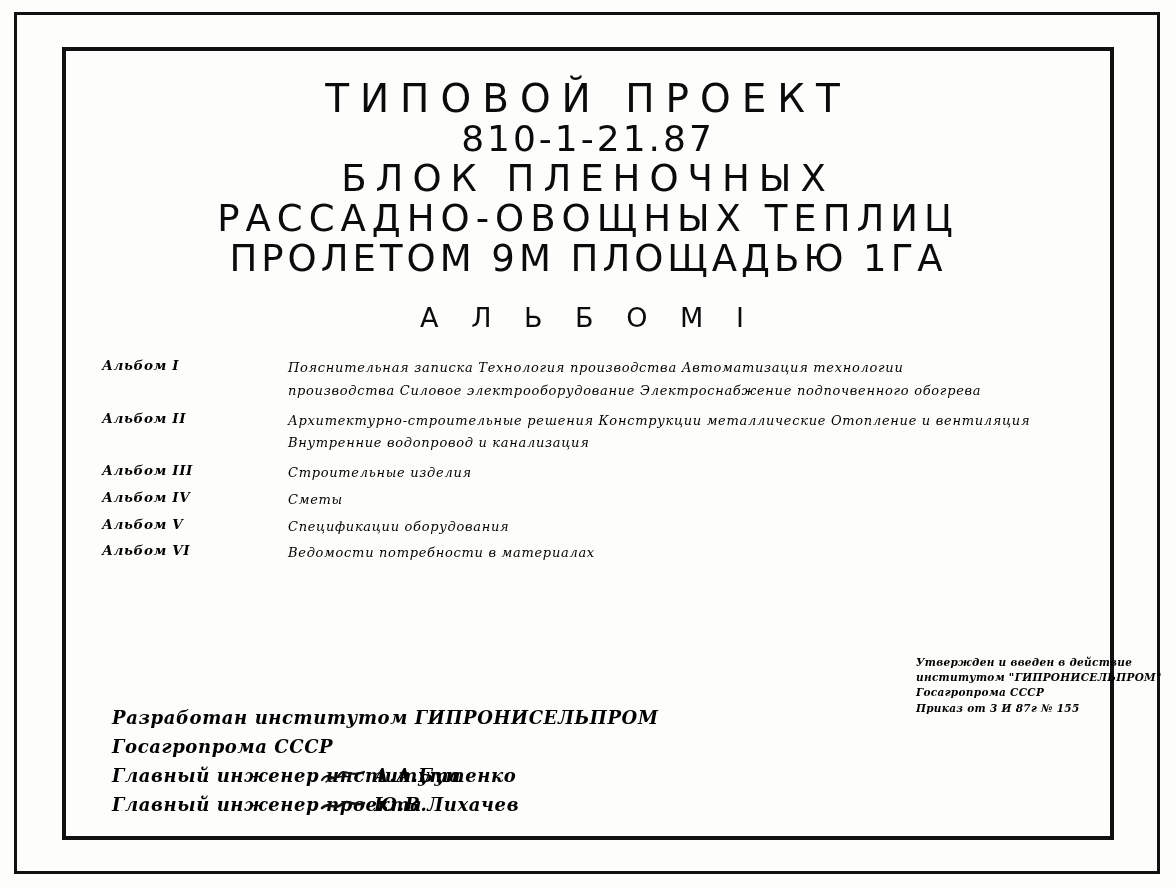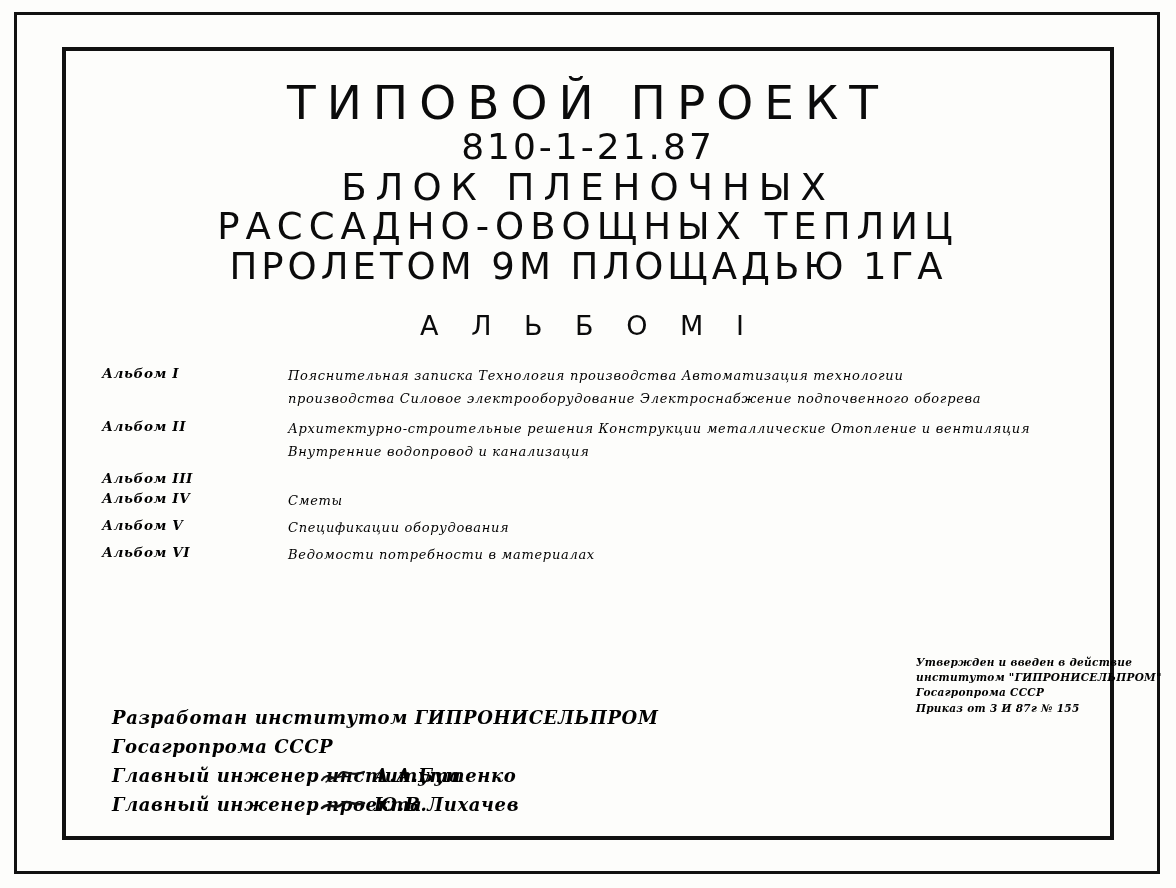--- a/index.html
+++ b/index.html
@@ -56,21 +56,21 @@
   }
   .tline {
     font-family: "DejaVu Sans", sans-serif;
     font-weight: 400;
     color: #0b0b0b;
     letter-spacing: 7px;
     line-height: 1.02;
     white-space: nowrap;
   }
   .t1 {
-    font-size: 47px;
+    font-size: 39px;
     letter-spacing: 11px;
     margin-bottom: 2px;
   }
   .t2 {
     font-size: 36px;
     letter-spacing: 3px;
     margin-bottom: 3px;
   }
   .t3 {
     font-size: 37px;
@@ -214,20 +214,23 @@
       <div class="row">
         <div class="label">Альбом II</div>
         <div class="desc">
           <span class="ln">Архитектурно-строительные решения   Конструкции металлические  Отопление и вентиляция</span>
           <span class="ln">Внутренние водопровод и канализация</span>
         </div>
       </div>
 
       <div class="row tight">
         <div class="label">Альбом III</div>
+        <div class="desc">
+          <span class="ln">Строительные изделия</span>
+        </div>
       </div>
 
       <div class="row tight">
         <div class="label">Альбом IV</div>
         <div class="desc">
           <span class="ln">Сметы</span>
         </div>
       </div>
 
       <div class="row tight">

